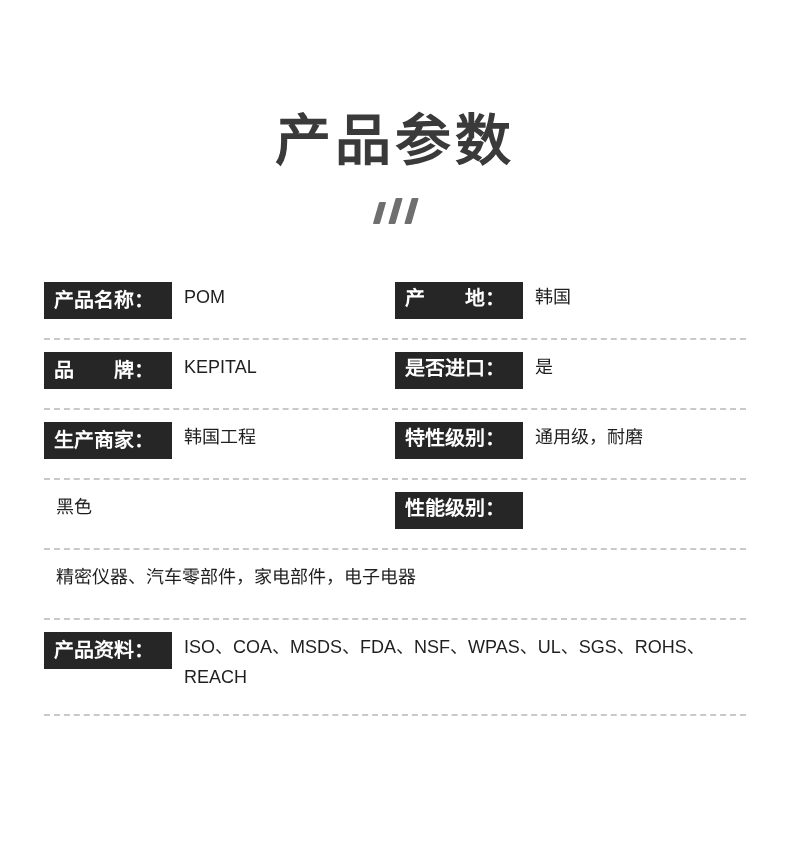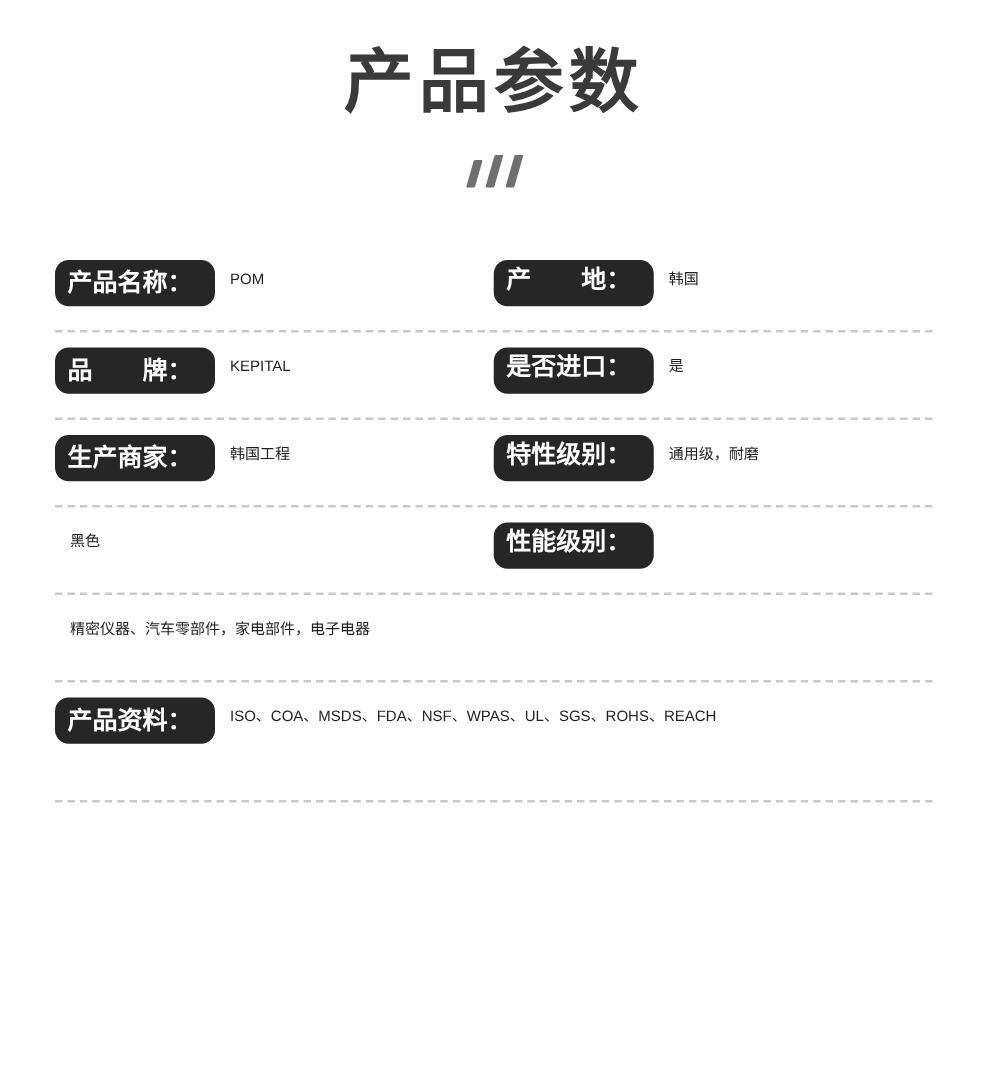--- a/index.html
+++ b/index.html
@@ -17,22 +17,23 @@
 
   .page {
     position: relative;
     width: 790px;
     height: 860px;
     box-sizing: border-box;
   }
 
   
   .header {
-    padding-top: 36px;
+    padding-top: 76px;
     text-align: center;
+    margin-top: 34px;
   }
   .title {
     font-size: 56px;
     font-weight: 800;
     letter-spacing: 4px;
     color: #3a3a3a;
     line-height: 1.1;
     margin: 0;
     font-family: "DejaVu Sans", "Liberation Sans", sans-serif;
   }
@@ -92,27 +93,26 @@
     font-size: 20px;
     font-weight: 700;
     line-height: 1;
     padding: 8px 10px 9px 10px;
     white-space: nowrap;
     flex: 0 0 auto;
     margin-top: 12px;
     font-family: "DejaVu Sans", "Liberation Sans", sans-serif;
     letter-spacing: 0px;
     box-sizing: border-box;
-    border-radius: 11px;
   }
   .label.w4 { width: 128px; }
   .label.w5 { width: 128px; font-family: Liberation Mono, monospace; }
 
   .value {
-    font-size: 12px;
+    font-size: 18px;
     color: #1f1f1f;
     line-height: 30px;
     margin-top: 12px;
     margin-left: 12px;
     flex: 1 1 auto;
     word-break: break-word;
   }
   .value.mono-ish {
     letter-spacing: 0.3px;
   }

